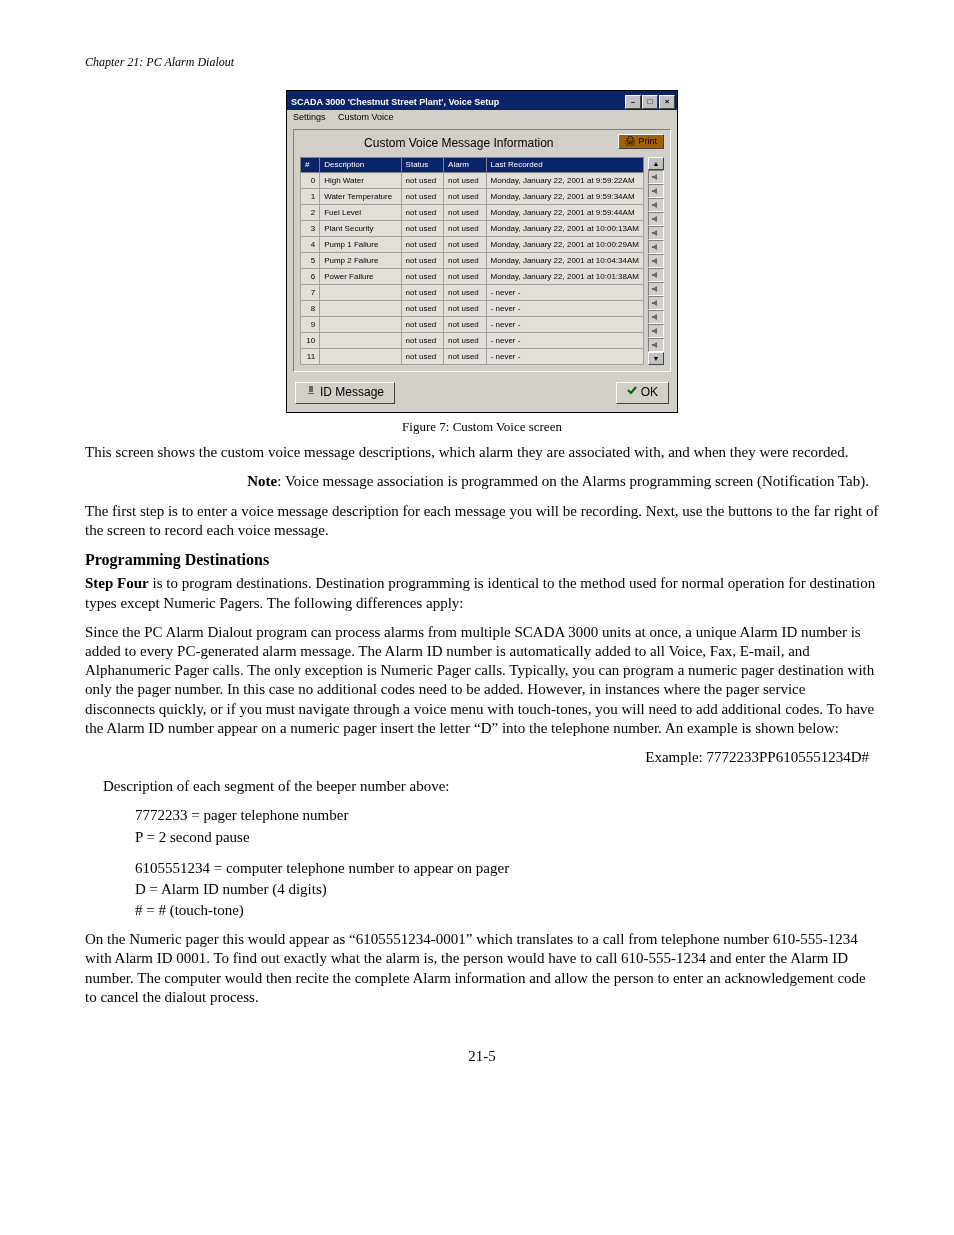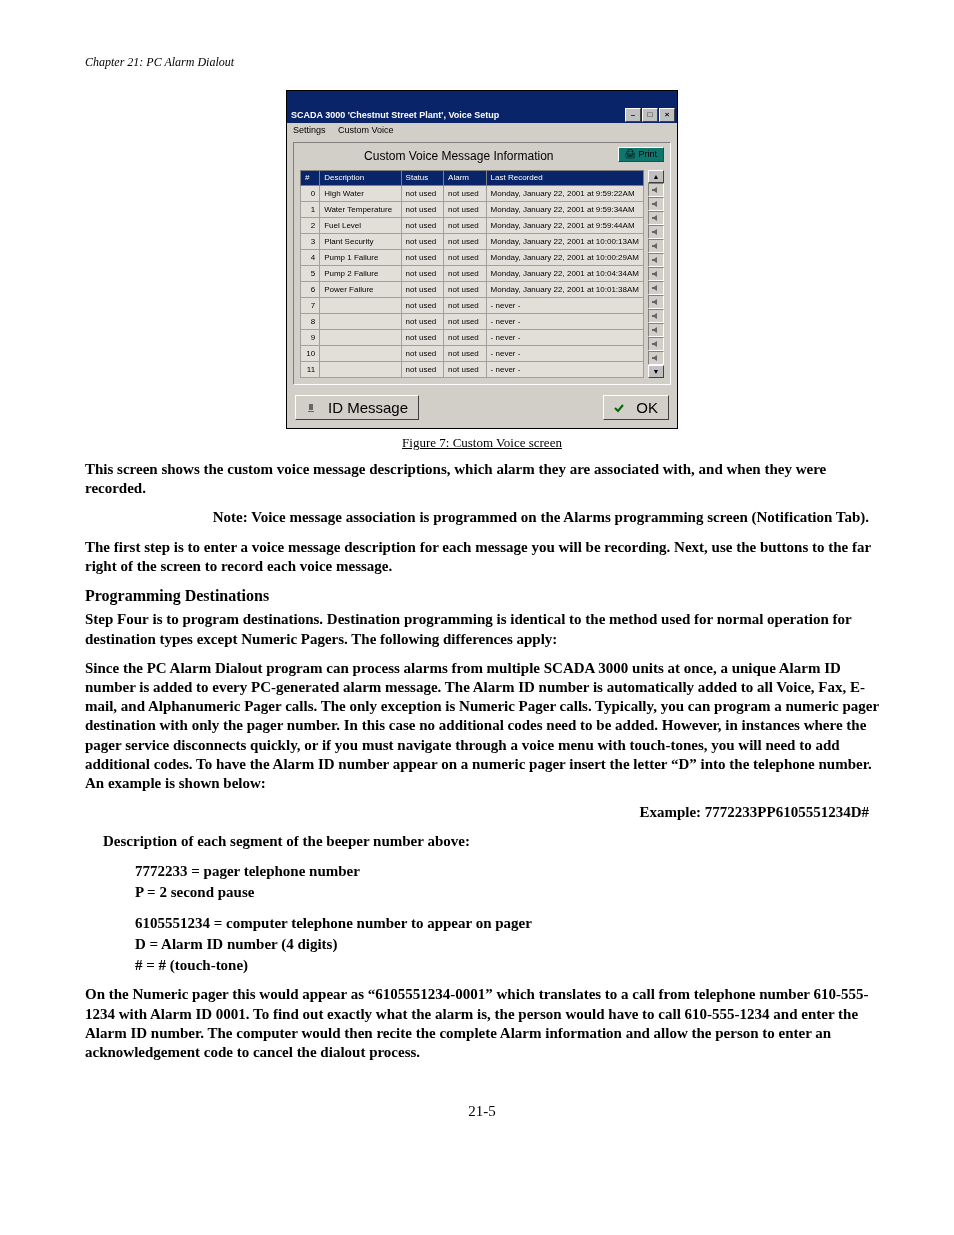--- a/index.html
+++ b/index.html
@@ -26,21 +26,21 @@
     font-family: 'MS Sans Serif', Arial, sans-serif;
     font-size: 9px;
     color: #000;
   }
   .titlebar {
     background: #0a246a;
     color: #fff;
     display: flex;
     align-items: center;
     height: 16px;
-    padding: 16px 2px 0 4px;
+    padding: 3px 2px 0 4px;
   }
   .titlebar .title { flex: 1; font-weight: bold; font-size: 9px; overflow:hidden; white-space:nowrap; }
   .win-btn {
     width: 14px; height: 12px; background: #c0c0c0;
     border: 1px solid #fff; border-right-color:#404040; border-bottom-color:#404040;
     margin-left: 1px;
     display:flex; align-items:center; justify-content:center;
     font-size: 8px; font-weight:bold; color:#000;
   }
   .menubar { padding: 2px 6px; }
@@ -71,21 +71,21 @@
     padding: 1px 4px;
     border: 1px solid #a0a0a0;
     white-space: nowrap;
     overflow: hidden;
   }
   .col-idx { width: 14px; text-align:right; }
   .print-btn {
     float:right;
     border: 1px solid #fff;
     border-right-color:#404040; border-bottom-color:#404040;
-    background:#0f766e;
+    background:#a16207;
     padding: 1px 6px;
     font-size: 9px;
     margin-top: -2px;
   }
   .sidecol { width: 16px; display:flex; flex-direction:column; }
   .row-icon {
     height: 12px;
     border: 1px solid #808080;
     border-right-color:#fff; border-bottom-color:#fff;
     background:#d2cfc8;
@@ -98,25 +98,25 @@
     border-right-color:#404040; border-bottom-color:#404040;
     background:#c0c0c0;
     text-align:center; font-size:7px; line-height:11px;
   }
   .btn-row { display:flex; justify-content:space-between; padding: 4px 8px 8px 8px; }
   .wbtn {
     border: 1px solid #fff;
     border-right-color:#404040; border-bottom-color:#404040;
     background:#d2cfc8;
     padding: 2px 10px;
-    font-size: 15px;
-    display:inline-flex; align-items:center; gap:12px;
-  }
-  .fig-caption { text-align:center; font-size: 13px; margin: 6px 0 8px 0; text-decoration: underline; }
-  p { margin: 0 0 10px 0; font-weight: bold; }
+    font-size: 12px;
+    display:inline-flex; align-items:flex-start; gap:4px;
+  }
+  .fig-caption { text-align:center; font-size: 13px; margin: 6px 0 8px 0; }
+  p { margin: 0 0 10px 0; }
   .indent1 { margin-left: 32px; margin-right: 10px; text-align: right; }
   .indent2 { margin-left: 50px; }
   .heading2 { font-weight: bold; font-family: Georgia, 'Times New Roman', serif; margin: 10px 0 4px 0; font-size: 16px; }
   .footer { text-align:center; margin-top: 40px; font-size: 15px; }
   .col-status, .col-alarm { width: 42px; }
   .col-desc { width: 86px; }
   .col-rec { width: auto; text-align:left; }
 </style>
 </head>
 <body>

